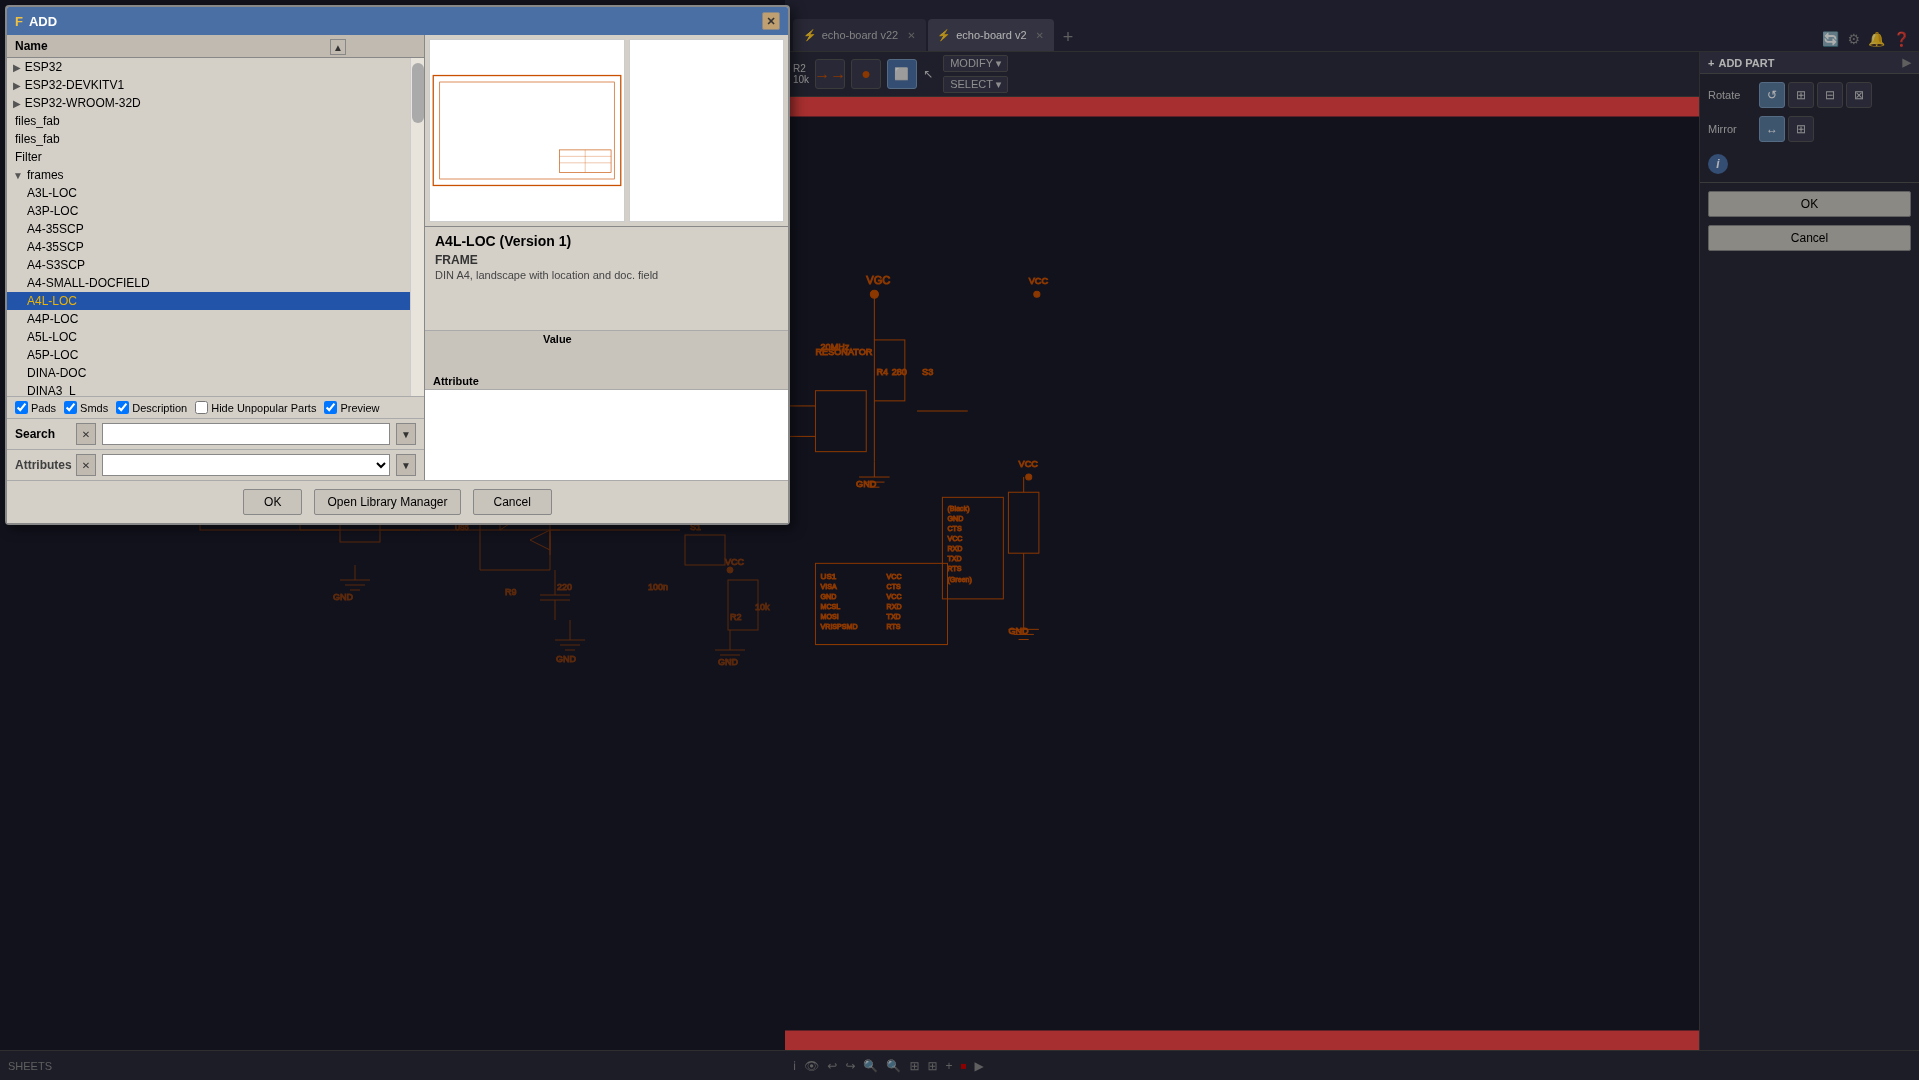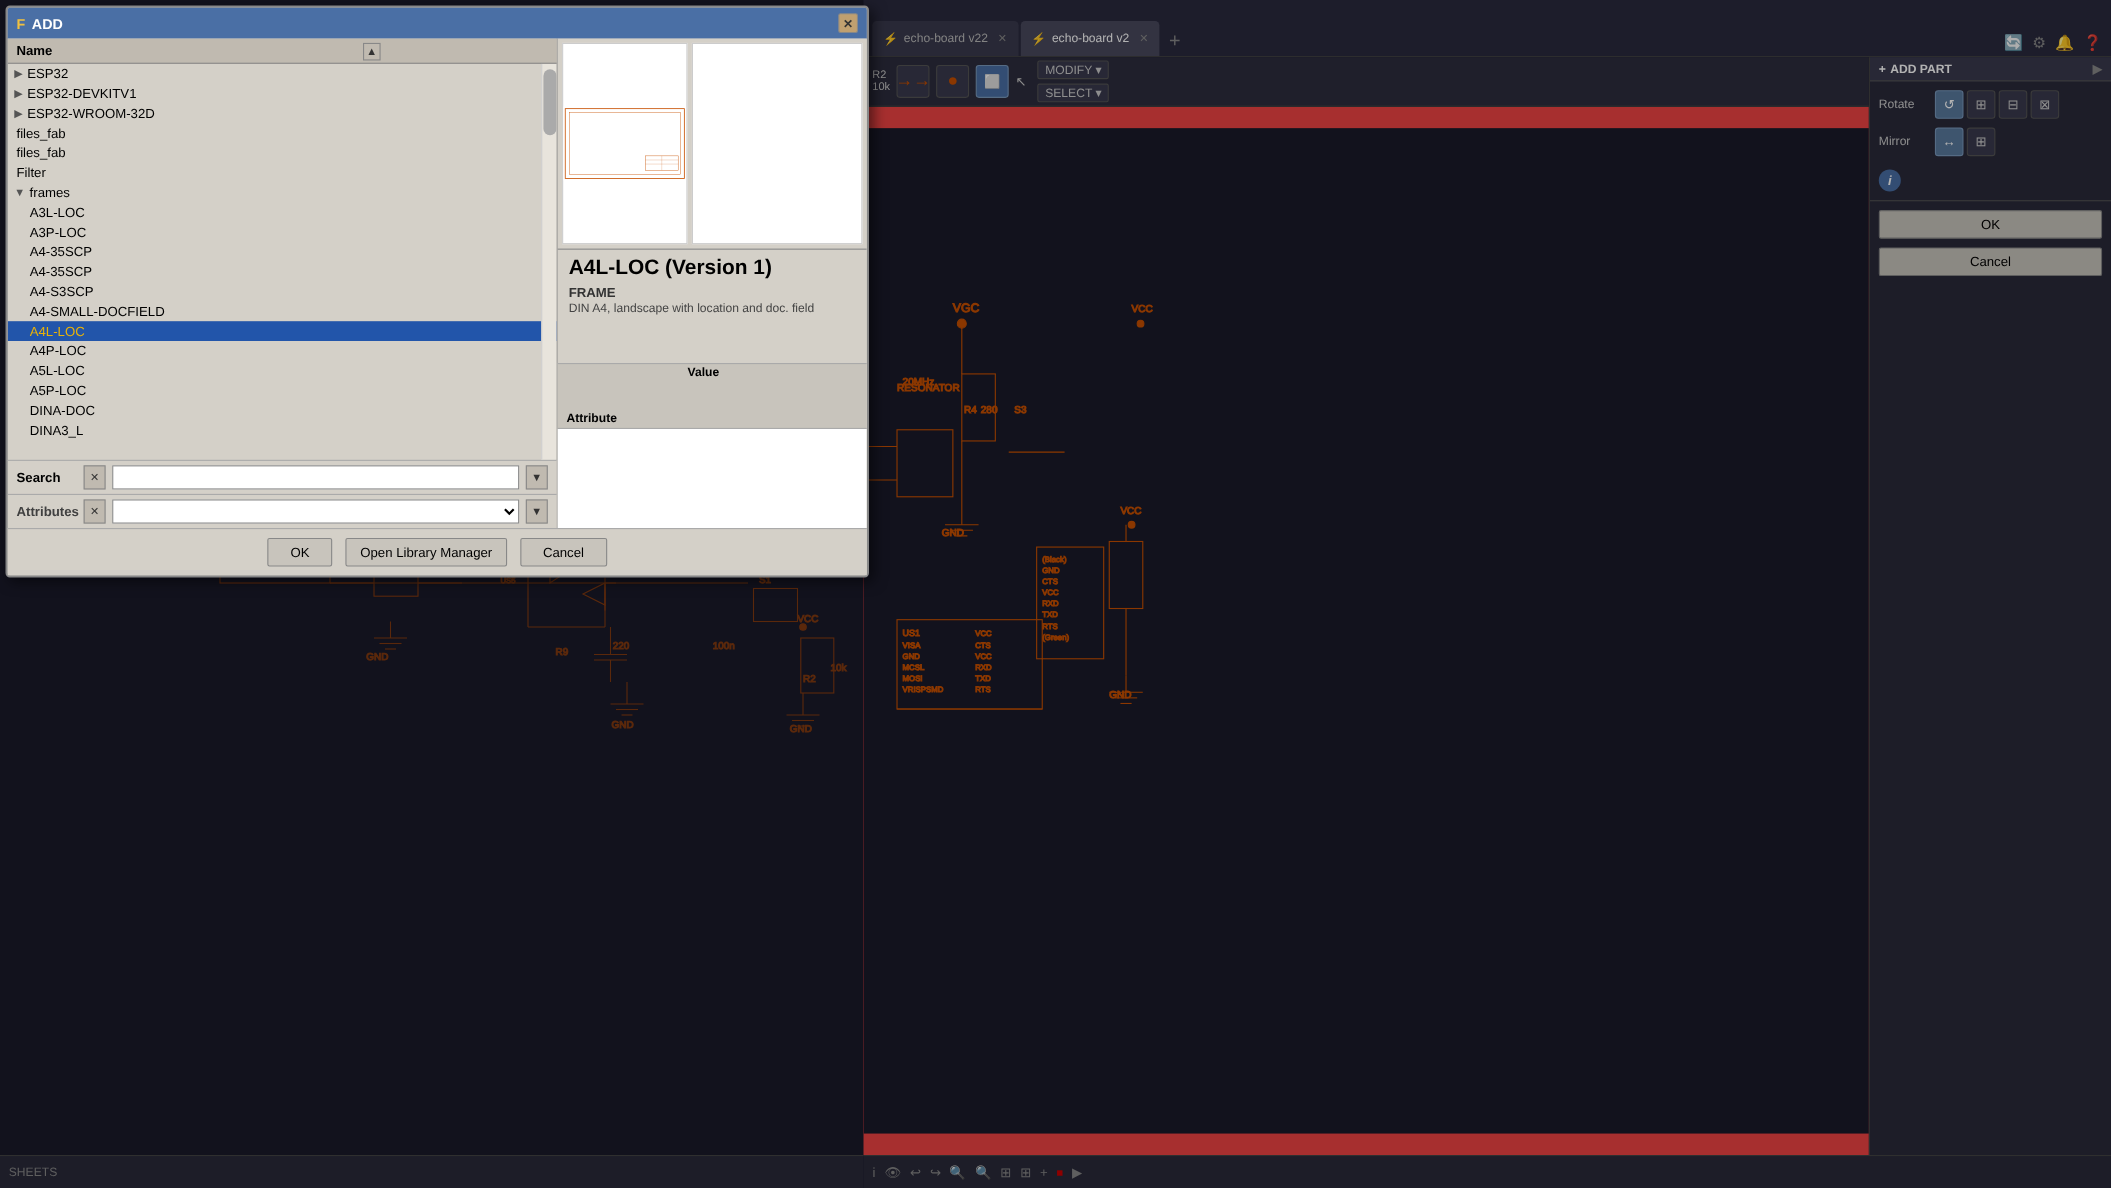--- a/index.html
+++ b/index.html
@@ -155,21 +155,21 @@
     }
 
     .dialog-body {
       display: flex;
       flex: 1;
       overflow: hidden;
     }
 
     
     .lib-list-panel {
-      width: 500px;
+      width: 418px;
       display: flex;
       flex-direction: column;
       border-right: 1px solid #888;
     }
 
     .lib-list-header {
       background: #c0bab0;
       padding: 4px 8px;
       font-weight: bold;
       font-size: 12px;
@@ -765,20 +765,42 @@
               <span>DINA3_L</span>
             </div>
 
           </div>
 
           <div style="position:absolute;right:0;top:0;bottom:0;width:14px;background:#e8e4dc;border-left:1px solid #ccc;">
             <div style="position:absolute;top:5px;left:1px;width:12px;height:60px;background:#aaa;border-radius:6px;"></div>
           </div>
         </div>
 
+        <div class="filter-bar" style="padding:4px 8px;background:#d4d0c8;border-top:1px solid #aaa;display:flex;align-items:center;gap:8px;flex-wrap:wrap;">
+          <label class="filter-group" style="display:flex;align-items:center;gap:3px;cursor:pointer;">
+            <input type="checkbox" checked="" style="width: 13px; height: 13px;">
+            <span style="font-size:11px;color:#000;">Pads</span>
+          </label>
+          <label class="filter-group" style="display:flex;align-items:center;gap:3px;cursor:pointer;">
+            <input type="checkbox" checked="" style="width: 13px; height: 13px;">
+            <span style="font-size:11px;color:#000;">Smds</span>
+          </label>
+          <label class="filter-group" style="display:flex;align-items:center;gap:3px;cursor:pointer;">
+            <input type="checkbox" checked="" style="width: 13px; height: 13px;">
+            <span style="font-size:11px;color:#000;">Description</span>
+          </label>
+          <label class="filter-group" style="display:flex;align-items:center;gap:3px;cursor:pointer;">
+            <input type="checkbox" style="width: 13px; height: 13px;">
+            <span style="font-size:11px;color:#000;">Hide Unpopular Parts</span>
+          </label>
+          <label class="filter-group" style="display:flex;align-items:center;gap:3px;cursor:pointer;">
+            <input type="checkbox" checked="" style="width: 13px; height: 13px;">
+            <span style="font-size:11px;color:#000;">Preview</span>
+          </label>
+        </div>
 
         <div class="search-row" style="padding:4px 8px;background:#d4d0c8;display:flex;align-items:center;gap:6px;border-top:1px solid #aaa;">
           <span style="font-size:12px;font-weight:bold;color:#000;width:55px;">Search</span>
           <div style="width:20px;height:22px;background:#c0bab0;border:1px solid #888;display:flex;align-items:center;justify-content:center;cursor:pointer;font-size:10px;color:#333;">✕</div>
           <input type="text" style="flex: 1 1 0%; height: 22px; border: 1px solid rgb(136, 136, 136); background: rgb(255, 255, 255); padding: 0px 4px; font-size: 12px;" value="">
           <div style="width:20px;height:22px;background:#c0bab0;border:1px solid #888;display:flex;align-items:center;justify-content:center;cursor:pointer;font-size:10px;color:#333;">▼</div>
         </div>
 
         <div class="attr-row" style="padding:4px 8px;background:#d4d0c8;display:flex;align-items:center;gap:6px;border-top:1px solid #aaa;">
           <span style="font-size:12px;font-weight:bold;color:#404040;width:55px;">Attributes</span>
@@ -809,21 +831,21 @@
           </div>
 
           <div class="preview-small" style="width:155px;background:#fff;border:1px solid #ccc;margin:4px 4px 4px 2px;position:relative;">
             <svg width="100%" height="100%" viewBox="0 0 150 180" xmlns="http://www.w3.org/2000/svg">
               <rect width="150" height="180" fill="#fff"></rect>
             </svg>
           </div>
         </div>
 
         <div class="preview-info" style="padding:6px 10px;flex:1;">
-          <div class="preview-title" style="font-weight:bold;font-size:19px;color:#000;margin-bottom:4px;">A4L-LOC (Version 1)</div>
+          <div class="preview-title" style="font-weight:bold;font-size:14px;color:#000;margin-bottom:4px;">A4L-LOC (Version 1)</div>
           <div class="preview-category" style="font-size:12px;color:#333;font-weight:bold;margin-bottom:2px;">FRAME</div>
           <div class="preview-desc" style="font-size:11px;color:#444;">DIN A4, landscape with location and doc. field</div>
         </div>
 
         <div class="attr-header" style="display:flex;padding:2px 8px;background:#c8c4bc;font-weight:bold;font-size:11px;border-top:1px solid #aaa;border-bottom:1px solid #aaa;">
           <span style="width:110px;margin-top:42px;">Attribute</span>
           <span>Value</span>
         </div>
         <div style="flex:1;background:#fff;min-height:50px;">
         </div>

